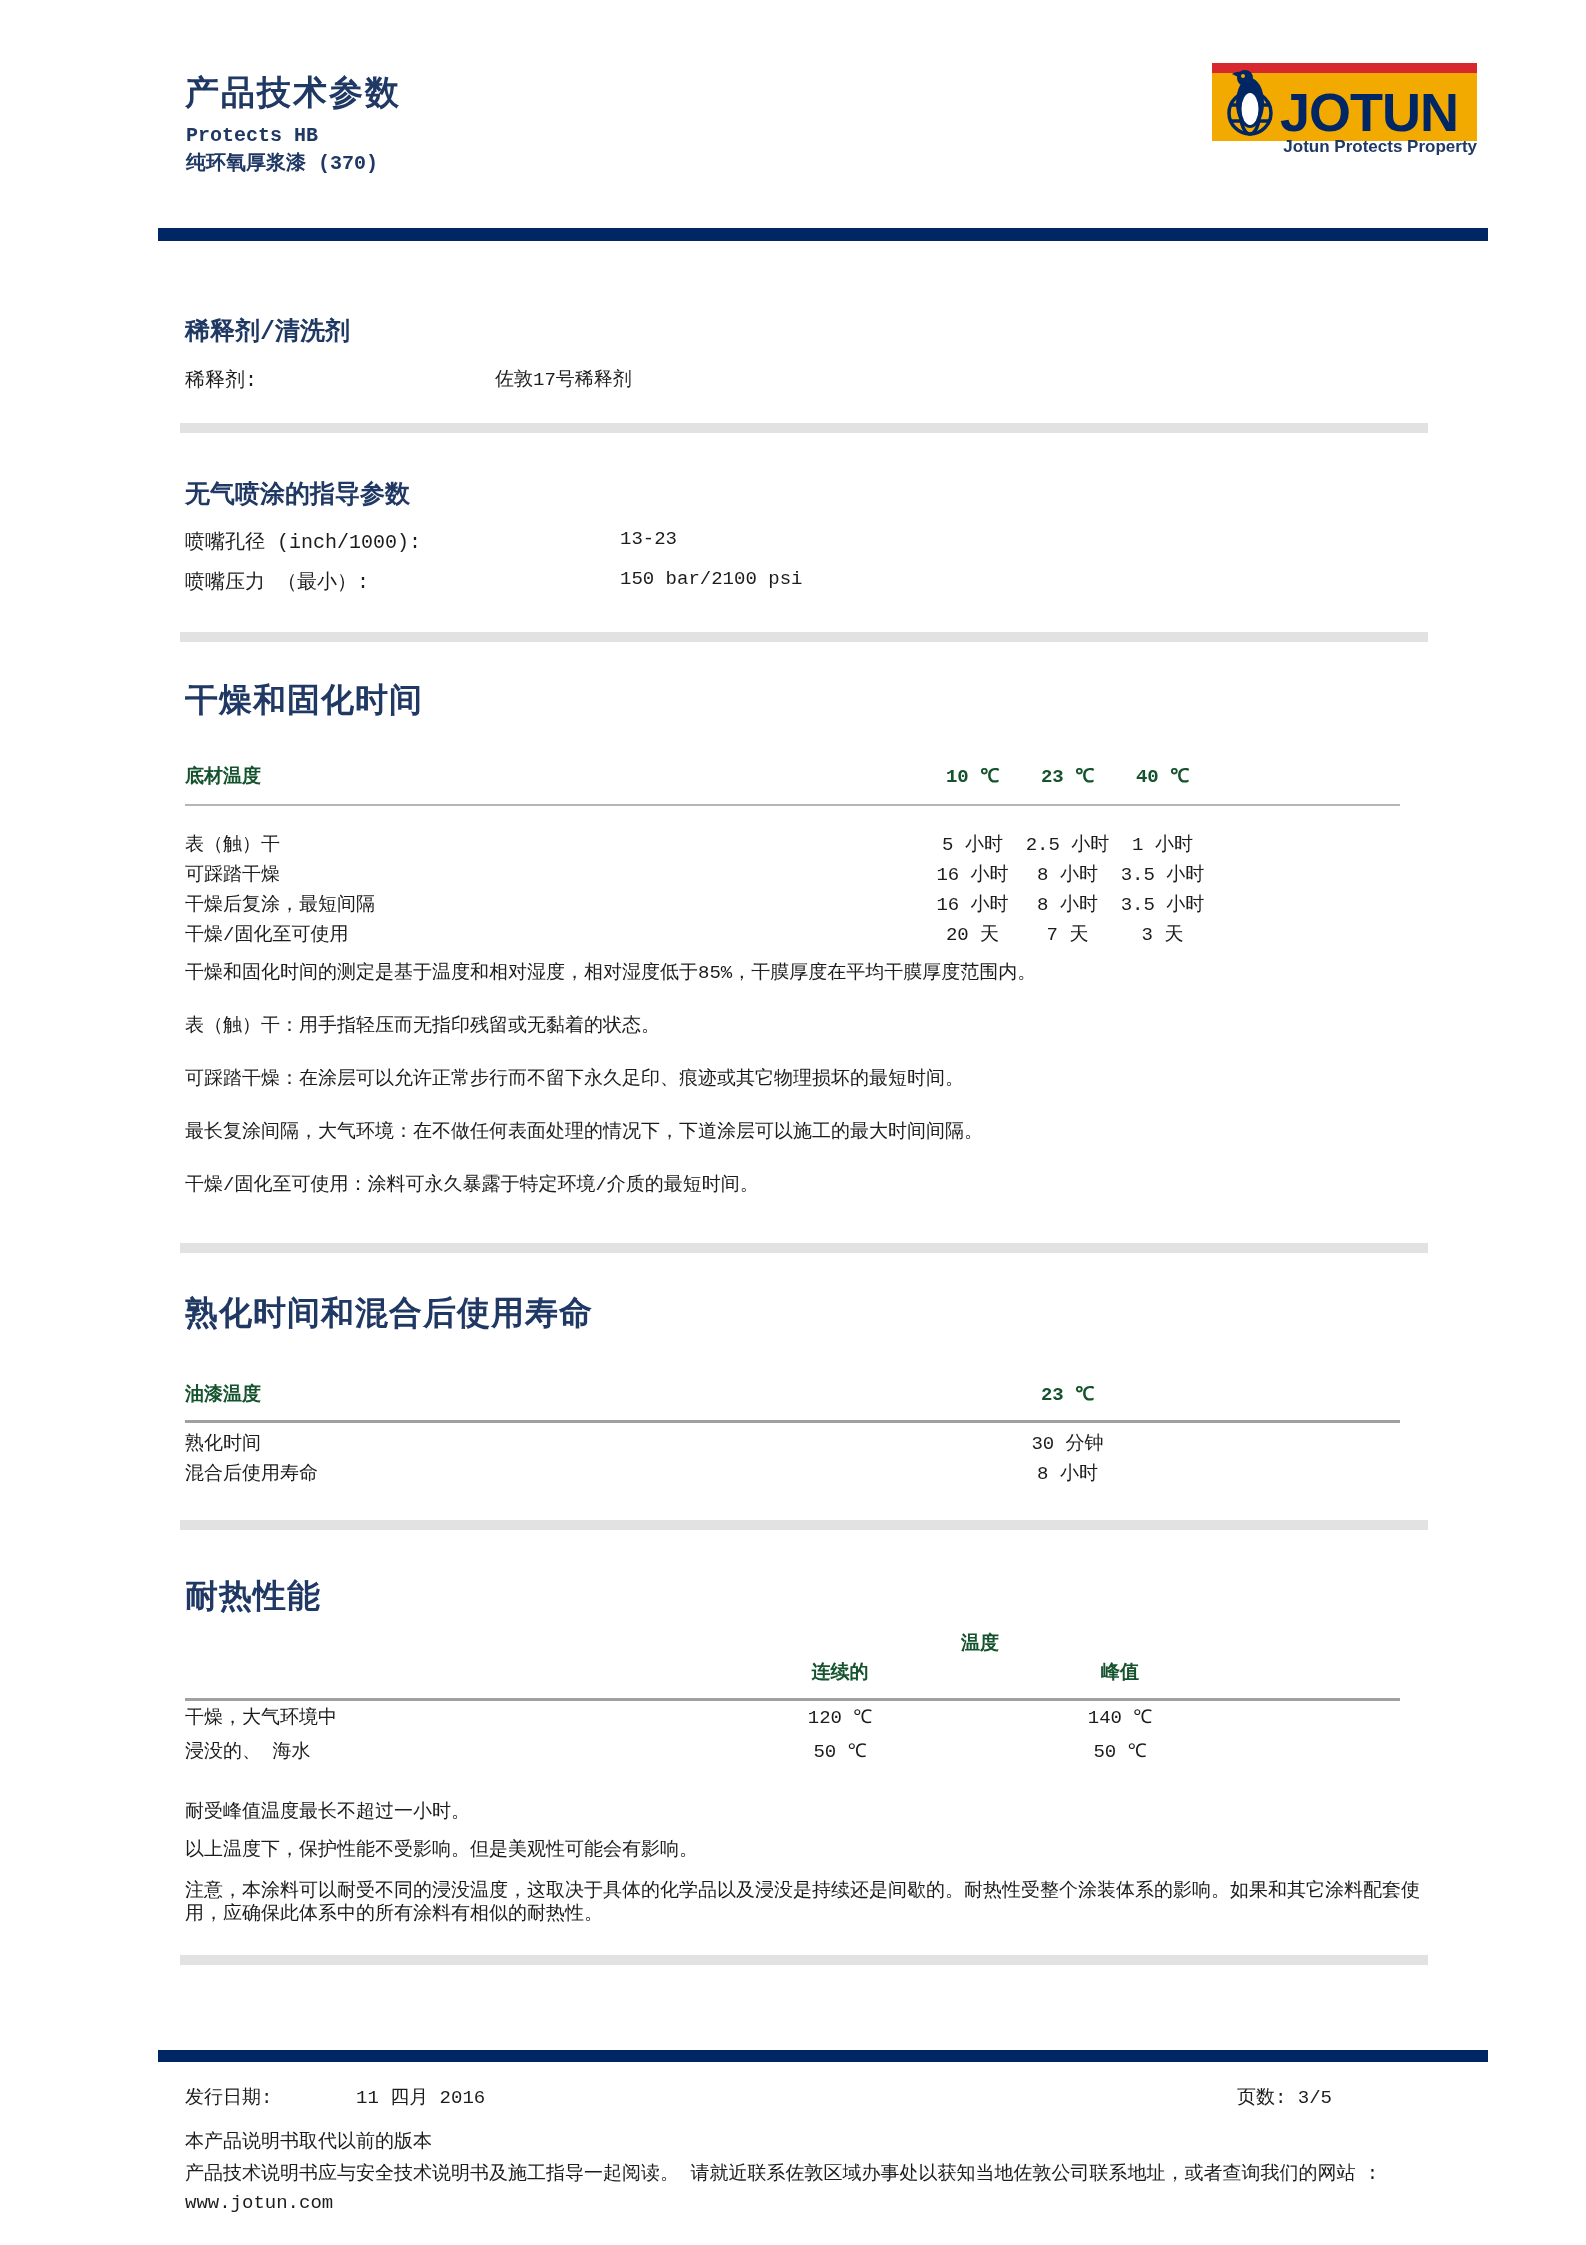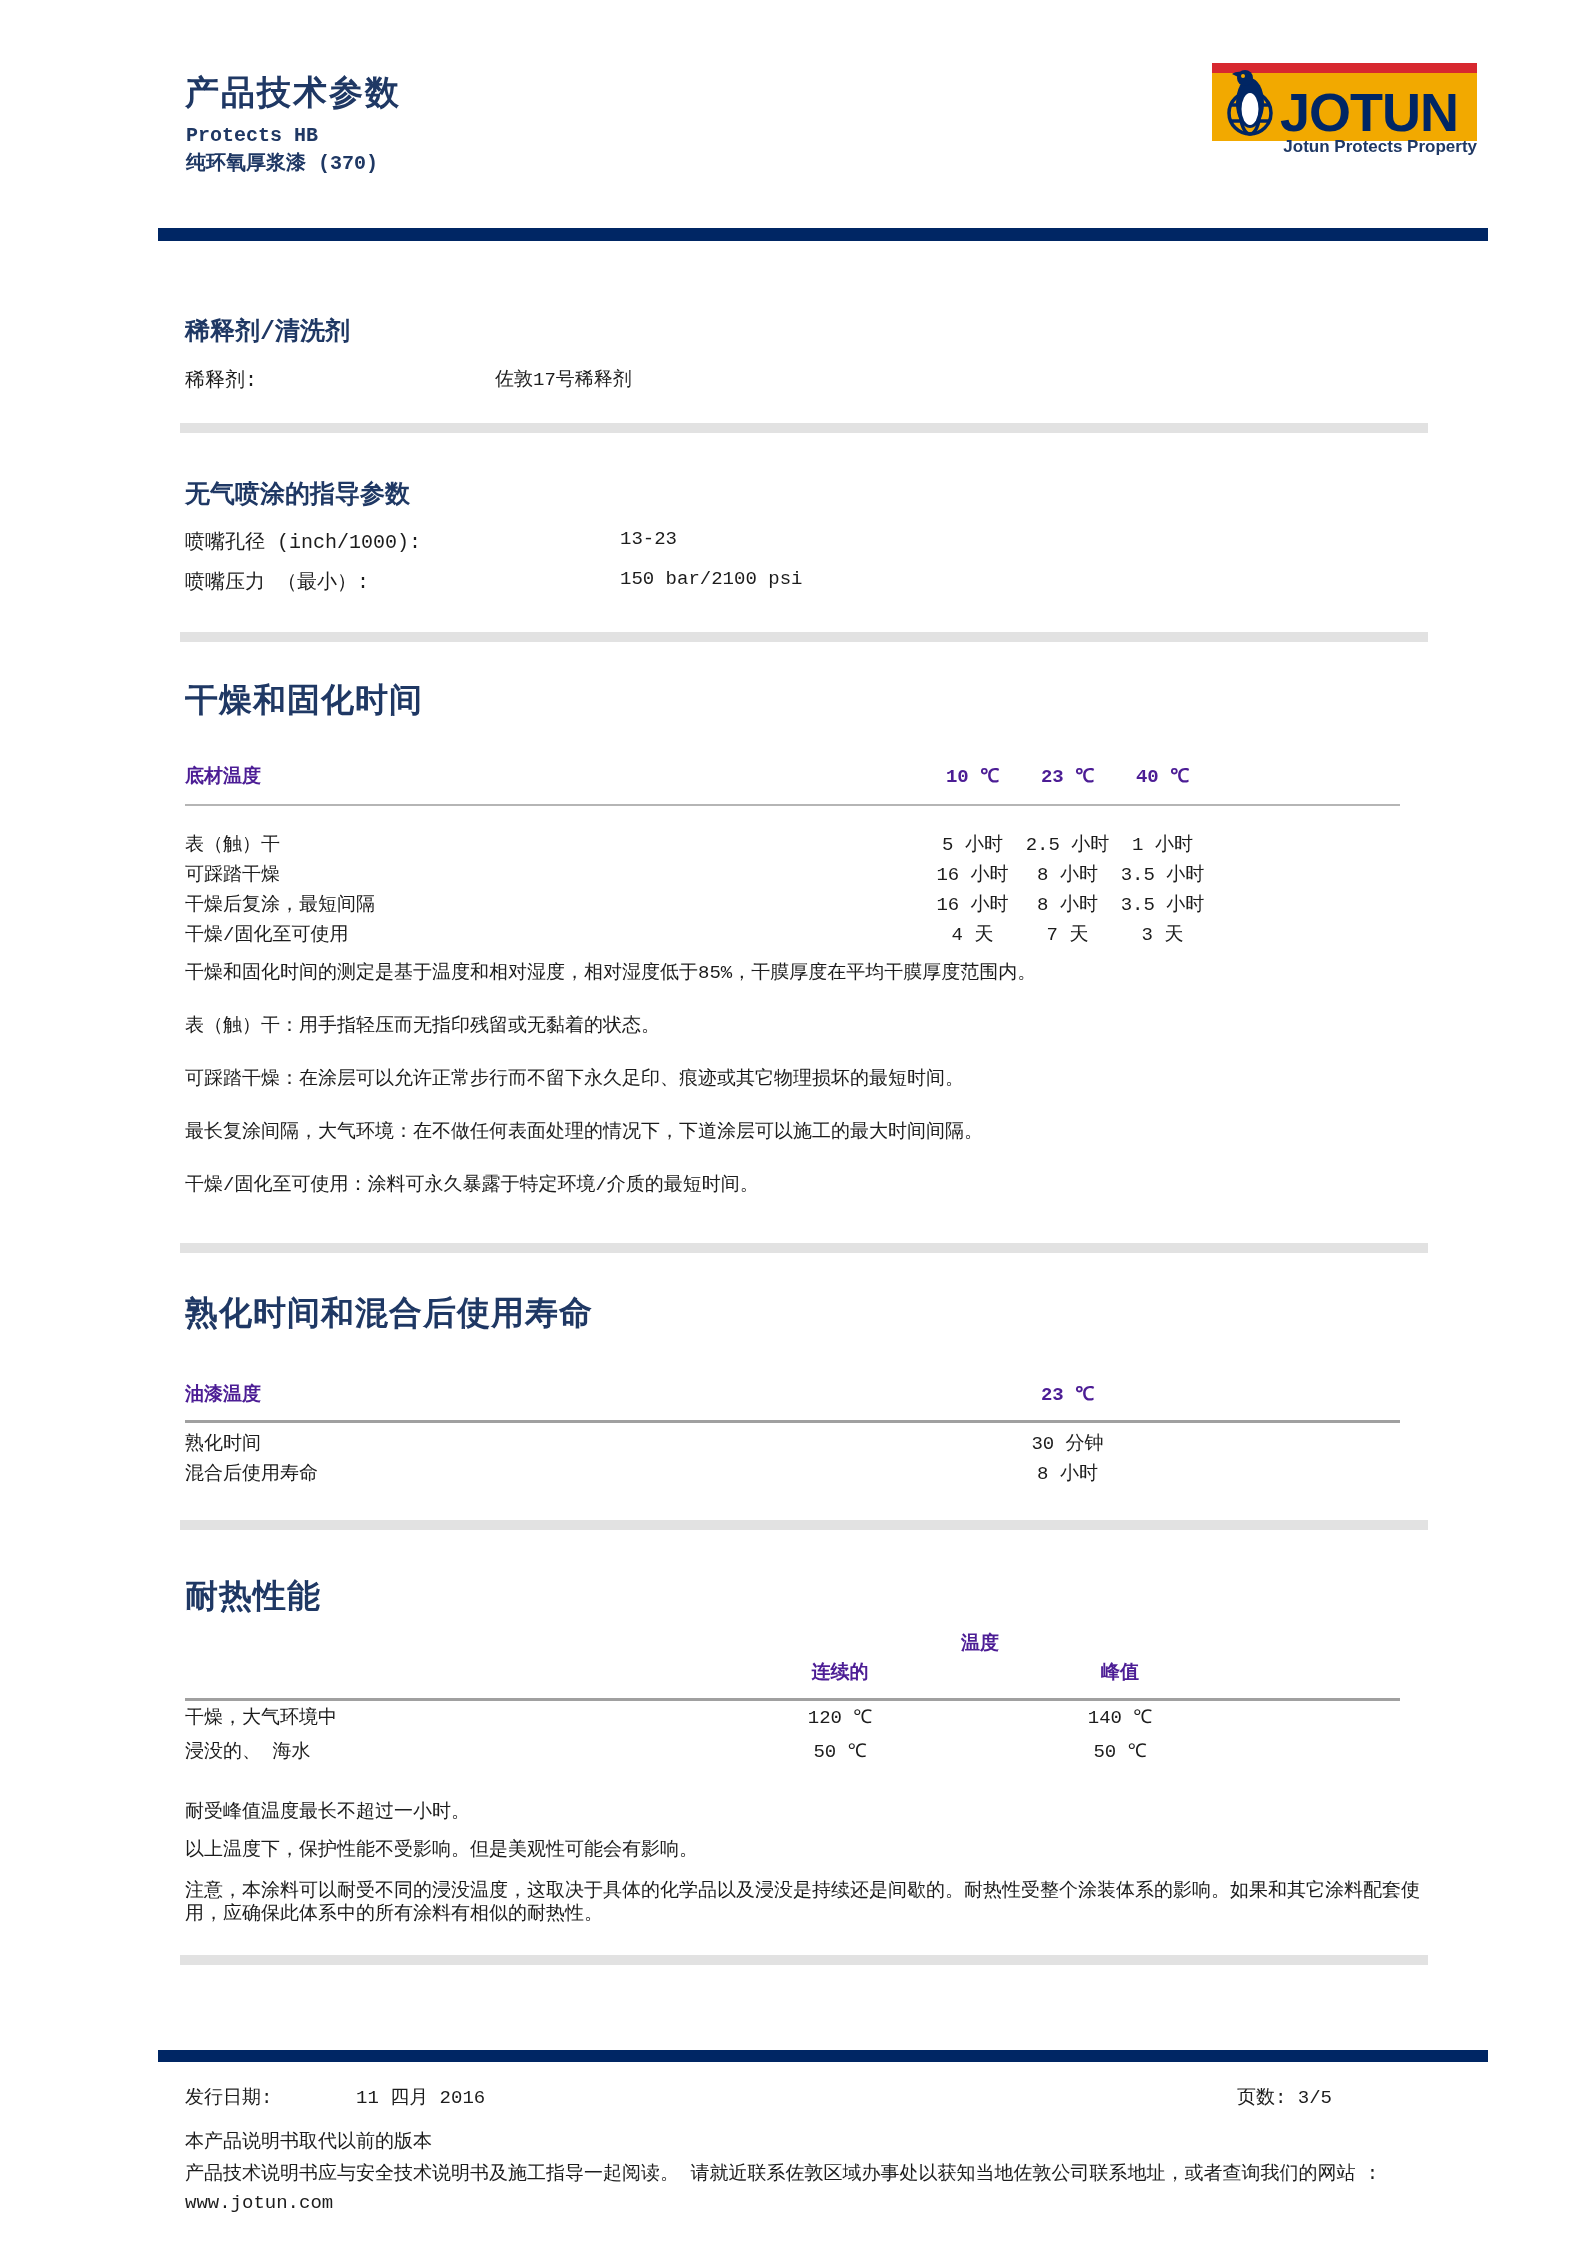--- a/index.html
+++ b/index.html
@@ -26,21 +26,21 @@
   
   .h-med{left:185px;font-size:25px;font-weight:bold;color:#1f3864;}
   .h-big{left:185px;font-size:33px;font-weight:bold;color:#1f3864;letter-spacing:1px;}
   
   .kv-label{left:185px;font-size:20px;}
   .kv-val{font-size:19px;}
   
   .tbl{left:185px;width:1215px;font-size:19px;}
   .trow{display:flex;align-items:baseline;line-height:30px;}
   .trow .lbl{flex:1;}
-  .bold{font-weight:bold;color:#4c1d95;}
+  .bold{font-weight:bold;color:#14532d;}
   .c95{width:95px;text-align:center;}
   .c120{width:120px;text-align:center;}
   .pad190{width:190px;}
   .pad285{width:285px;}
   .pad220{width:220px;}
   .gap160{width:160px;}
   .rule2{height:2px;background:#b5b5b5;margin-top:12px;}
   .rule3{height:3px;background:#a0a0a0;margin-top:10px;}
   .mt26{margin-top:24px;}
   
@@ -133,21 +133,21 @@
     </div>
     <div class="trow">
       <span class="lbl">干燥后复涂，最短间隔</span>
       <span class="c95">16 小时</span>
       <span class="c95">8 小时</span>
       <span class="c95">3.5 小时</span>
       <span class="pad190"></span>
     </div>
     <div class="trow">
       <span class="lbl">干燥/固化至可使用</span>
-      <span class="c95">4 天</span>
+      <span class="c95">20 天</span>
       <span class="c95">7 天</span>
       <span class="c95">3 天</span>
       <span class="pad190"></span>
     </div>
   </div>
 
   <div class="abs notes" style="top:963px">
     <p>干燥和固化时间的测定是基于温度和相对湿度，相对湿度低于85%，干膜厚度在平均干膜厚度范围内。</p>
     <p>表（触）干：用手指轻压而无指印残留或无黏着的状态。</p>
     <p>可踩踏干燥：在涂层可以允许正常步行而不留下永久足印、痕迹或其它物理损坏的最短时间。</p>

